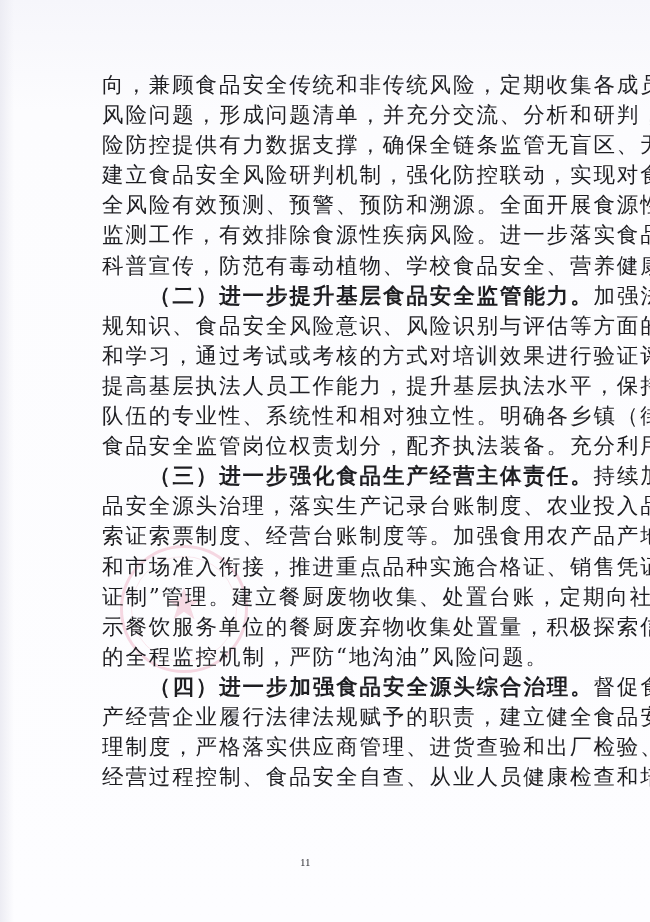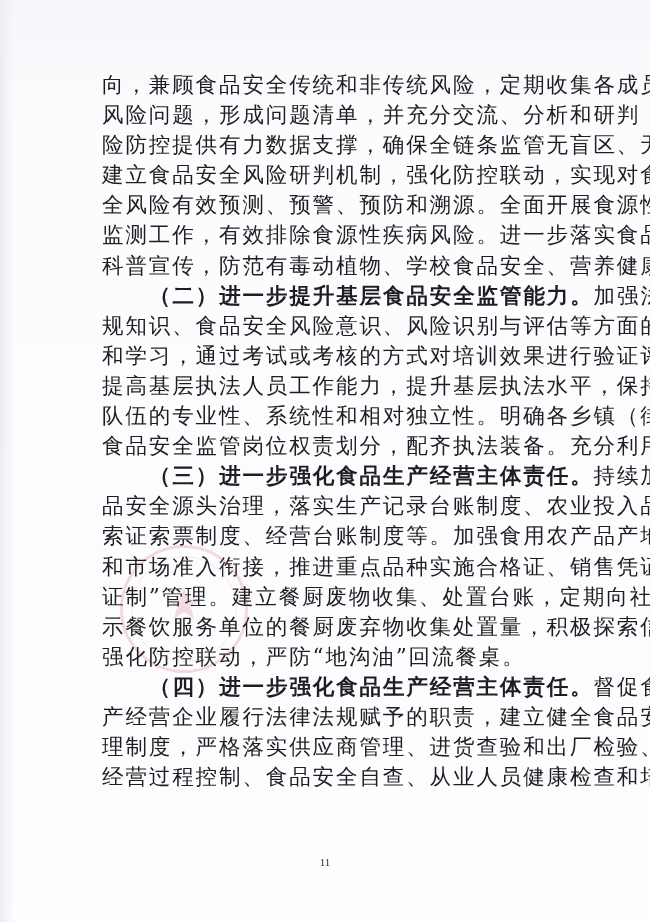--- a/index.html
+++ b/index.html
@@ -72,21 +72,20 @@
       font-size: 44px;
       line-height: 44px;
       color: rgba(225, 120, 150, 0.26);
       font-family: "DejaVu Sans", sans-serif;
     }
     .page-number {
       position: absolute;
       left: 300px;
       width: 50px;
       top: 856px;
-      text-align: center;
       font-size: 11px;
       color: #333338;
       font-family: Liberation Serif, serif;
     }
   </style>
 </head>
 <body>
 
 <div class="page">
   <div class="scan-edge"></div>
@@ -109,21 +108,21 @@
     <div class="line"><span>和学习，通过考试或考核的方式对培训效果进行验证评估，</span></div>
     <div class="line"><span>提高基层执法人员工作能力，提升基层执法水平，保持监管</span></div>
     <div class="line"><span>队伍的专业性、系统性和相对独立性。明确各乡镇（街道）</span></div>
     <div class="line"><span>食品安全监管岗位权责划分，配齐执法装备。充分利用信息</span></div>
     <div class="line indent"><span class="bold">（三）进一步强化食品生产经营主体责任。</span><span>持续加强食</span></div>
     <div class="line"><span>品安全源头治理，落实生产记录台账制度、农业投入品购买</span></div>
     <div class="line"><span>索证索票制度、经营台账制度等。加强食用农产品产地准出</span></div>
     <div class="line"><span>和市场准入衔接，推进重点品种实施合格证、销售凭证“双</span></div>
     <div class="line"><span>证制”管理。建立餐厨废物收集、处置台账，定期向社会公</span></div>
     <div class="line"><span>示餐饮服务单位的餐厨废弃物收集处置量，积极探索信息化</span></div>
-    <div class="line"><span>强化防控联动，严防“地沟油”回流餐桌。</span></div>
-    <div class="line indent"><span class="bold">（四）进一步强化食品生产经营主体责任。</span><span>督促食品生</span></div>
+    <div class="line"><span>的全程监控机制，严防“地沟油”风险问题。</span></div>
+    <div class="line indent"><span class="bold">（四）进一步加强食品安全源头综合治理。</span><span>督促食品生</span></div>
     <div class="line"><span>产经营企业履行法律法规赋予的职责，建立健全食品安全管</span></div>
     <div class="line"><span>理制度，严格落实供应商管理、进货查验和出厂检验、生产</span></div>
     <div class="line"><span>经营过程控制、食品安全自查、从业人员健康检查和培训等</span></div>
   </div>
 
   <div class="page-number">11</div>
 </div>
 
 </body></html>

